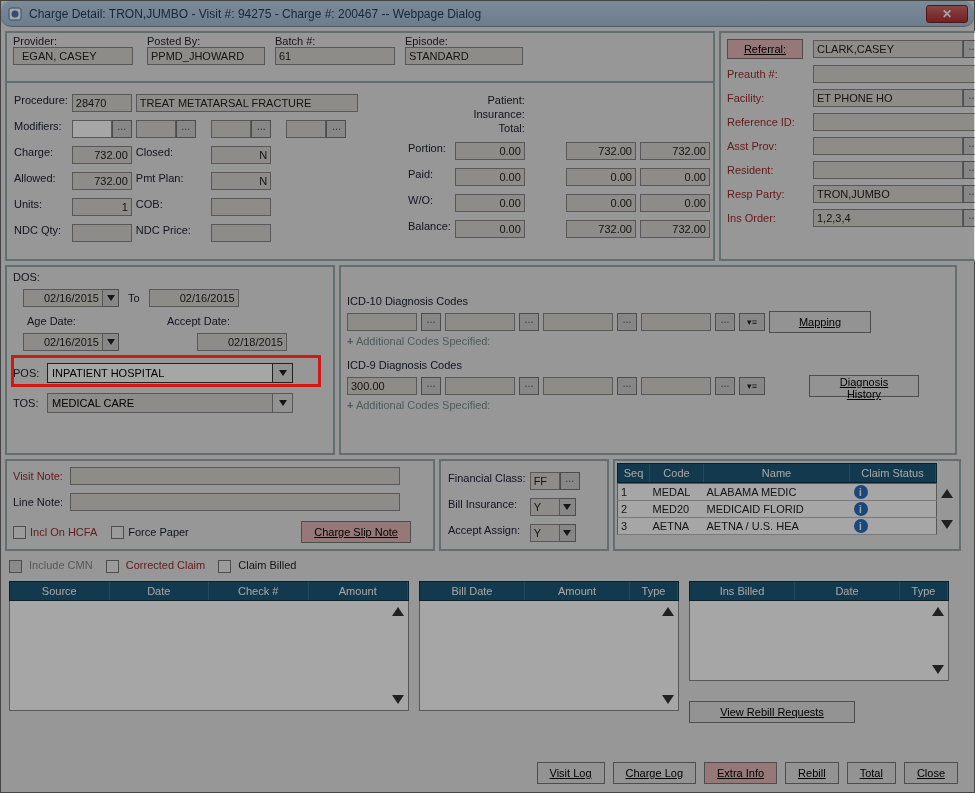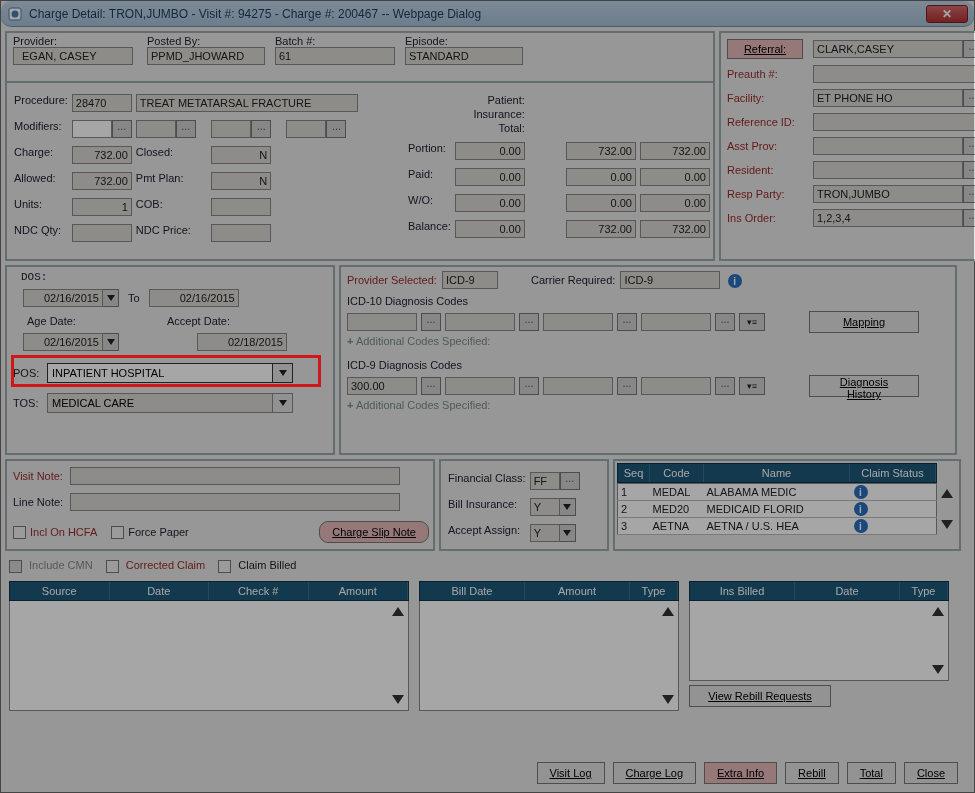--- a/index.html
+++ b/index.html
@@ -184,21 +184,21 @@
           <td class="lbl">Balance:</td>
           <td><input class="txt ro right" style="width: 70px;" value="0.00"></td>
           <td><input class="txt ro right" style="width: 70px;" value="732.00"></td>
           <td><input class="txt ro right" style="width: 70px;" value="732.00"></td>
         </tr>
       </tbody>
         </table>
     </fieldset>
 
     <fieldset class="panel" style="left:4px; top:238px; width:330px; height:190px;">
-      <div class="lbl" style="position:absolute; left:14px; top:4px;font-family:Liberation Mono, monospace;">DOS:</div>
+      <div class="lbl" style="position:absolute; left:6px; top:4px;">DOS:</div>
       <div style="position:absolute; left:16px; top:22px;">
         <span class="dropdown">
             <input class="txt ro right" style="width: 80px;" value="02/16/2015">
             <span class="dd-arrow chev"></span>
           </span>
         <span class="lbl" style="margin:0 6px">To</span>
         <input class="txt ro right" style="width: 90px;" value="02/16/2015">
       </div>
       <div class="lbl" style="position:absolute; left:20px; top:48px;">Age Date:</div>
       <div class="lbl" style="position:absolute; left:160px; top:48px;">Accept Date:</div>
@@ -221,40 +221,33 @@
       <div class="lbl" style="position:absolute; left:6px; top:130px;">TOS:</div>
       <div style="position:absolute; left:40px; top:126px; width:246px;">
         <div class="select-wrap dark">
           <input class="sel-input" style="background: rgb(217, 215, 210);" value="MEDICAL CARE">
           <span class="sel-arrow chev"></span>
         </div>
       </div>
     </fieldset>
 
     <fieldset class="panel" style="left:338px; top:238px; width:618px; height:190px;">
-      <div style="position:absolute; left:6px; top:4px;">
-        <span class="lbl-red">Provider Selected:</span>
-        <input class="txt ro" style="width: 56px; margin-left: 2px;" value="ICD-9">
-        <span class="lbl" style="margin-left:30px">Carrier Required:</span>
-        <input class="txt ro" style="width: 100px; margin-left: 2px;" value="ICD-9">
-        <span class="info-icon" style="margin-left:4px; vertical-align:middle;">i</span>
-      </div>
 
       <div class="lbl" style="position:absolute; left:6px; top:28px;">ICD-10 Diagnosis Codes</div>
       <div style="position:absolute; left:6px; top:44px; display:flex; gap:4px; align-items:center;">
         <input class="txt ro" style="width: 70px;">
           <span class="mini-btn">⋯</span>
         <input class="txt ro" style="width: 70px;">
           <span class="mini-btn">⋯</span>
         <input class="txt ro" style="width: 70px;">
           <span class="mini-btn">⋯</span>
         <input class="txt ro" style="width: 70px;">
           <span class="mini-btn">⋯</span>
         <span class="mini-btn" style="width:26px">▾≡</span>
-        <button class="btn" style="width:110px; margin-left:40px;">Mapping</button>
+        <button class="btn" style="width:102px; ">Mapping</button>
       </div>
       <div style="position:absolute; left:6px; top:68px; color:#7a8a8f;">
         <span style="color:#7a8a8f; font-weight:bold;">+</span>
         <span>Additional Codes Specified:</span>
       </div>
 
       <div class="lbl" style="position:absolute; left:6px; top:92px;">ICD-9 Diagnosis Codes</div>
       <div style="position:absolute; left:6px; top:108px; display:flex; gap:4px; align-items:center;">
         <input class="txt ro" style="width: 70px;" value="300.00">
           <span class="mini-btn">⋯</span>
@@ -280,21 +273,21 @@
       </div>
       <div style="position:absolute; left:6px; top:32px;">
         <span class="lbl">Line Note:</span>
         <input class="txt ro" style="width: 330px; margin-left: 4px;">
       </div>
       <div style="position:absolute; left:6px; top:60px; display:flex; align-items:center; width:100%;">
         <span class="chk"></span>
         <span class="lbl-red">Incl On HCFA</span>
         <span class="chk" style="margin-left:14px;"></span>
         <span class="lbl">Force Paper</span>
-        <button class="btn pink" style="margin-left:auto; margin-right:10px;border-radius:9px;">Charge Slip Note</button>
+        <button class="btn pink" style="margin-left:auto; margin-right:28px;">Charge Slip Note</button>
       </div>
     </fieldset>
 
     <fieldset class="panel" style="left:438px; top:432px; width:170px; height:92px;">
       <table style="border-collapse:separate; border-spacing:2px 6px;">
         <tbody>
             <tr>
           <td class="lbl">Financial Class:</td>
           <td><input class="txt ro" style="width: 30px;" value="FF"><span class="mini-btn">⋯</span></td>
         </tr>
@@ -399,21 +392,21 @@
         <div style="flex:1">Date</div>
         <div style="width:48px">Type</div>
       </div>
       <div class="grid-body" style="height:80px;">
           <div class="empty"></div>
         <div class="scroll-col">
             <span class="tri-up"></span>
             <span class="tri-dn"></span>
           </div>
       </div>
-      <button class="btn" style="margin-top:4px; width:142px;">View Rebill Requests</button>
+      <button class="btn" style="margin-top:20px; width:166px;">View Rebill Requests</button>
     </div>
 
     <div style="position:absolute; left:0; right:0; bottom:8px; display:flex; justify-content:flex-end; gap:8px; padding-right:16px;">
       <button class="btn">Visit Log</button>
       <button class="btn">Charge Log</button>
       <button class="btn pink">Extra Info</button>
       <button class="btn">Rebill</button>
       <button class="btn">Total</button>
       <button class="btn">Close</button>
     </div>

